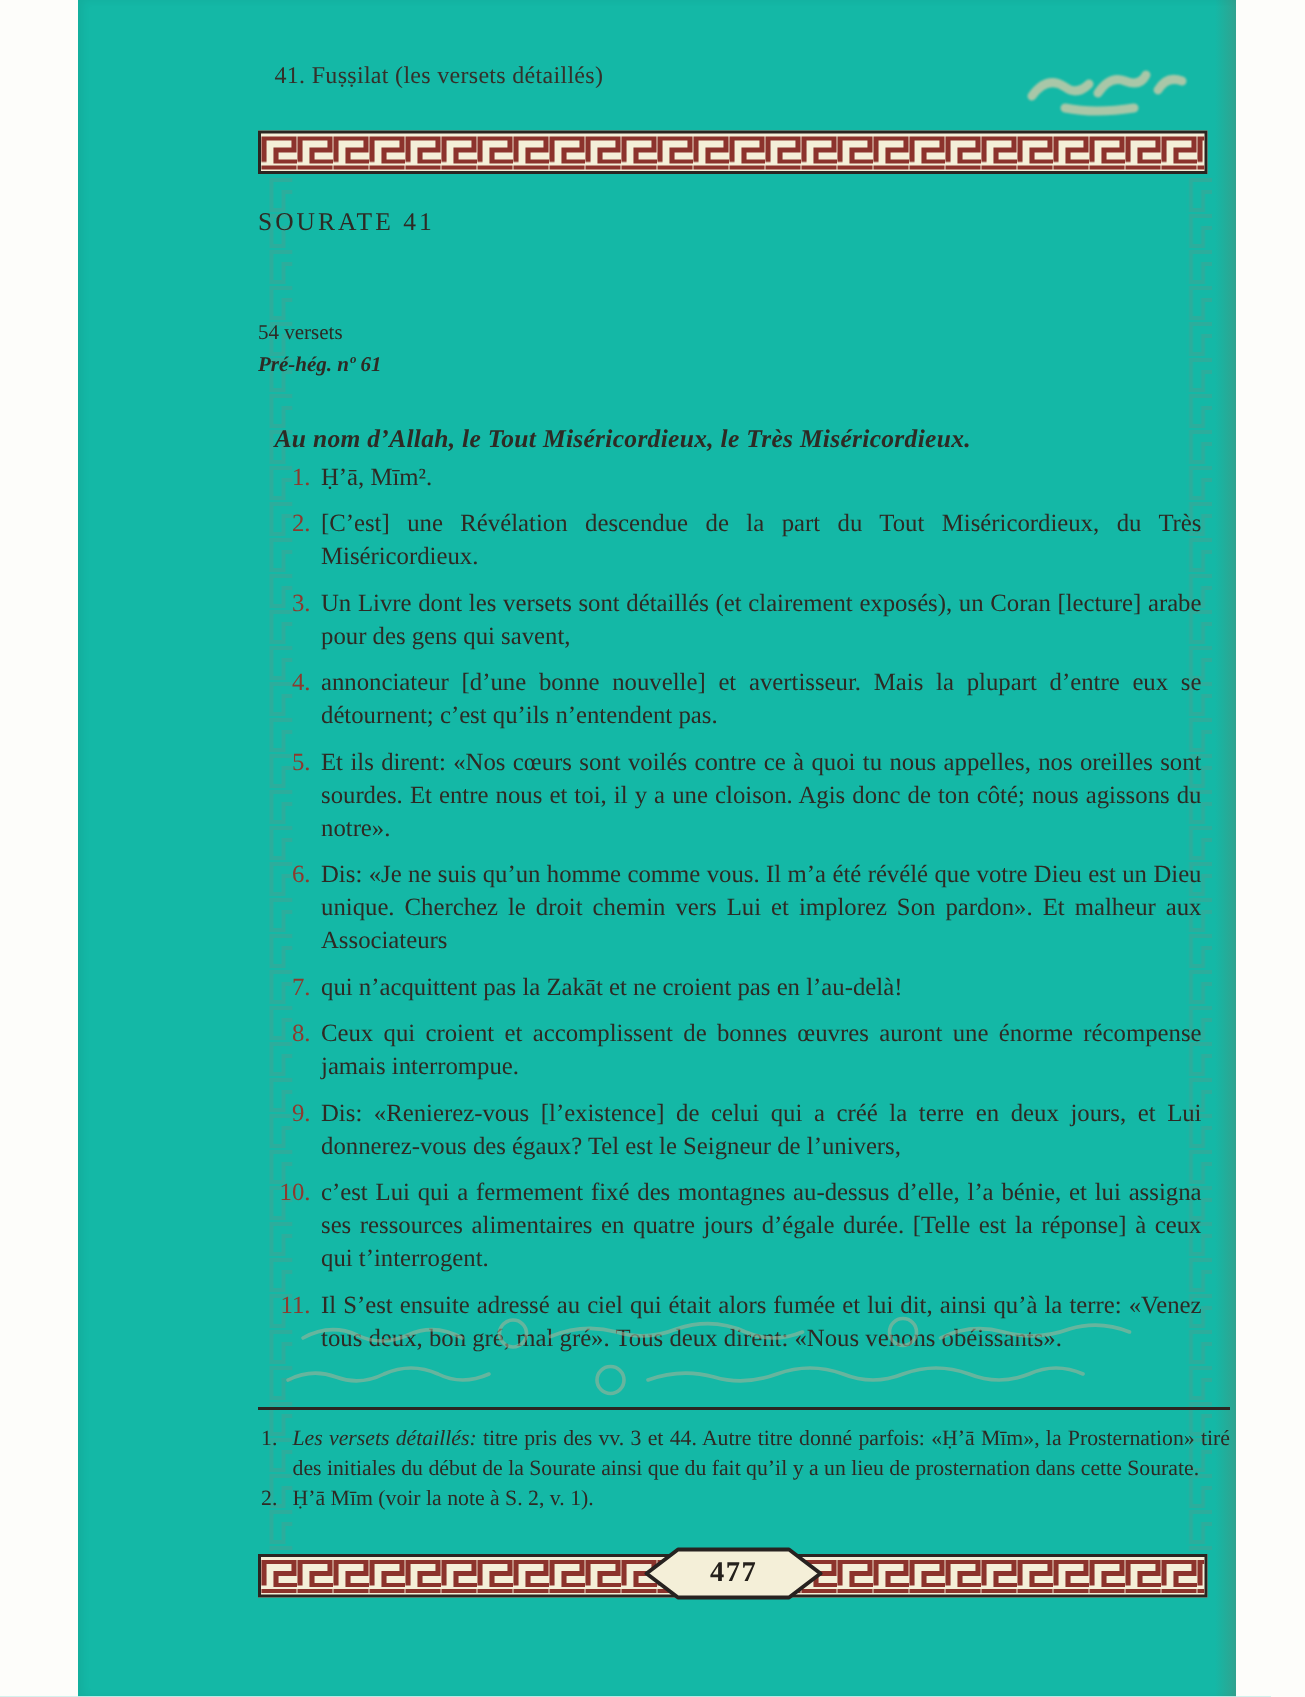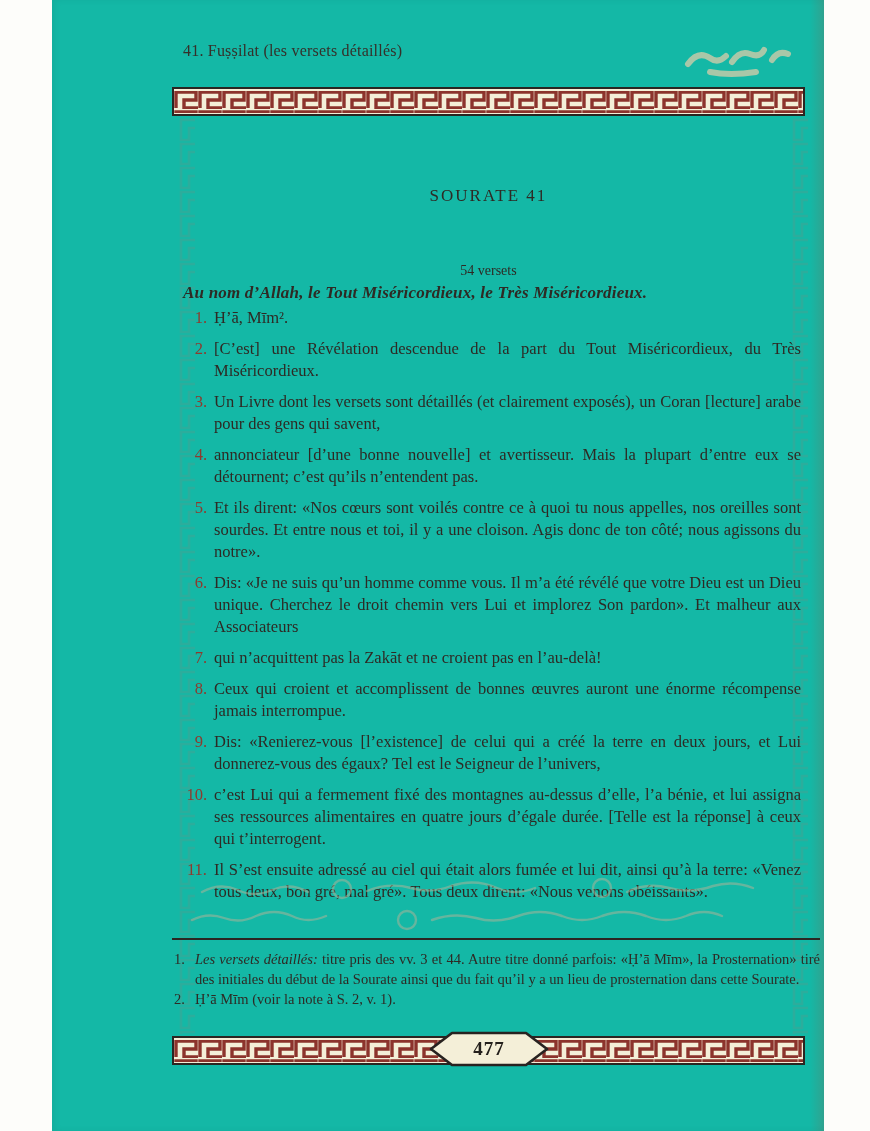--- a/index.html
+++ b/index.html
@@ -13,21 +13,21 @@
   .stamp{position:absolute;left:628px;top:34px;opacity:0.85;filter:blur(0.6px);}
   .band{position:absolute;left:120px;width:633px;height:29px;border:2px solid #2b2521;
         background:#f4efd8;box-sizing:border-box;}
   .band svg{display:block;width:100%;height:100%;}
   .band-top{top:87px;}
   .band-bottom{top:1036px;}
   .side-strip{position:absolute;top:118px;width:17px;height:916px;opacity:0.20;}
   .side-strip svg{display:block;width:100%;height:100%;}
   .strip-left{left:126px;}
   .strip-right{left:739px;}
-  .titleblock{position:absolute;left:120px;width:633px;text-align:center;margin-top:48px;}
+  .titleblock{position:absolute;left:120px;width:633px;text-align:left;}
   .sourate-line{top:138px;font-size:17px;letter-spacing:2px;}
   .main-title{top:169px;font-size:21px;font-weight:bold;letter-spacing:0.6px;}
   .verse-count{top:215px;font-size:14px;}
   .revelation{top:236px;font-size:14px;font-style:italic;font-weight:bold;}
   .basmala{position:absolute;left:131px;top:283px;width:620px;font-size:17px;
            font-style:italic;font-weight:bold;letter-spacing:0.2px;}
   .verses{position:absolute;left:125px;top:307px;width:624px;}
   .verse{display:flex;margin-bottom:9px;font-size:16.5px;line-height:22px;}
   .vnum{flex:0 0 30px;text-align:right;padding-right:7px;color:#8e3a2e;}
   .vtext{flex:1;text-align:justify;}
@@ -89,20 +89,21 @@
         </svg>
     </div>
     <div class="side-strip strip-right">
       <svg preserveAspectRatio="none">
           <rect width="100%" height="100%" fill="url(#gkfaint)"></rect>
         </svg>
     </div>
 
     <div class="titleblock sourate-line">SOURATE 41</div>
     <div class="titleblock verse-count">54 versets</div>
+    <div class="titleblock revelation">Pré-hég. nº 61</div>
 
     <div class="basmala">Au nom d’Allah, le Tout Miséricordieux, le Très Miséricordieux.</div>
 
     <div class="verses">
       <div class="verse">
         <span class="vnum">1.</span>
         <span class="vtext">Ḥ’ā, Mīm².</span>
       </div>
       <div class="verse">
         <span class="vnum">2.</span>

